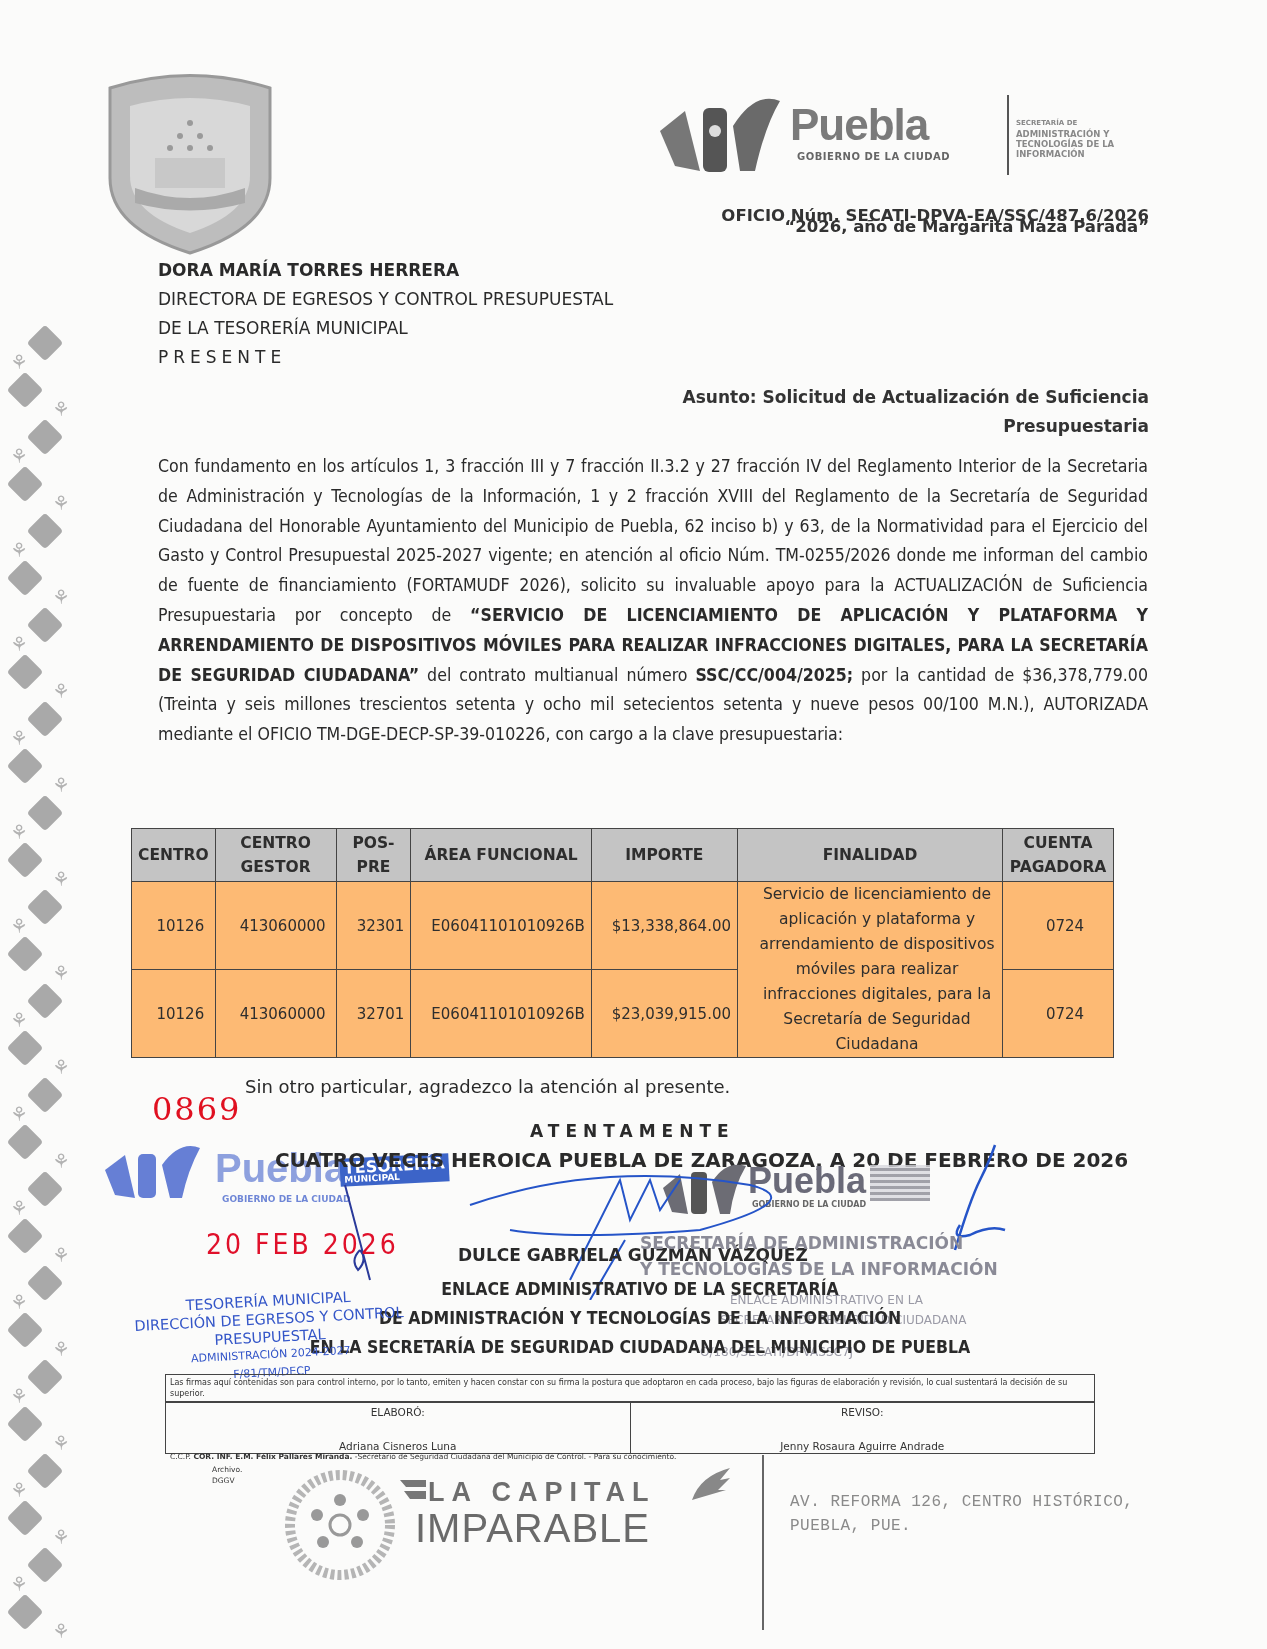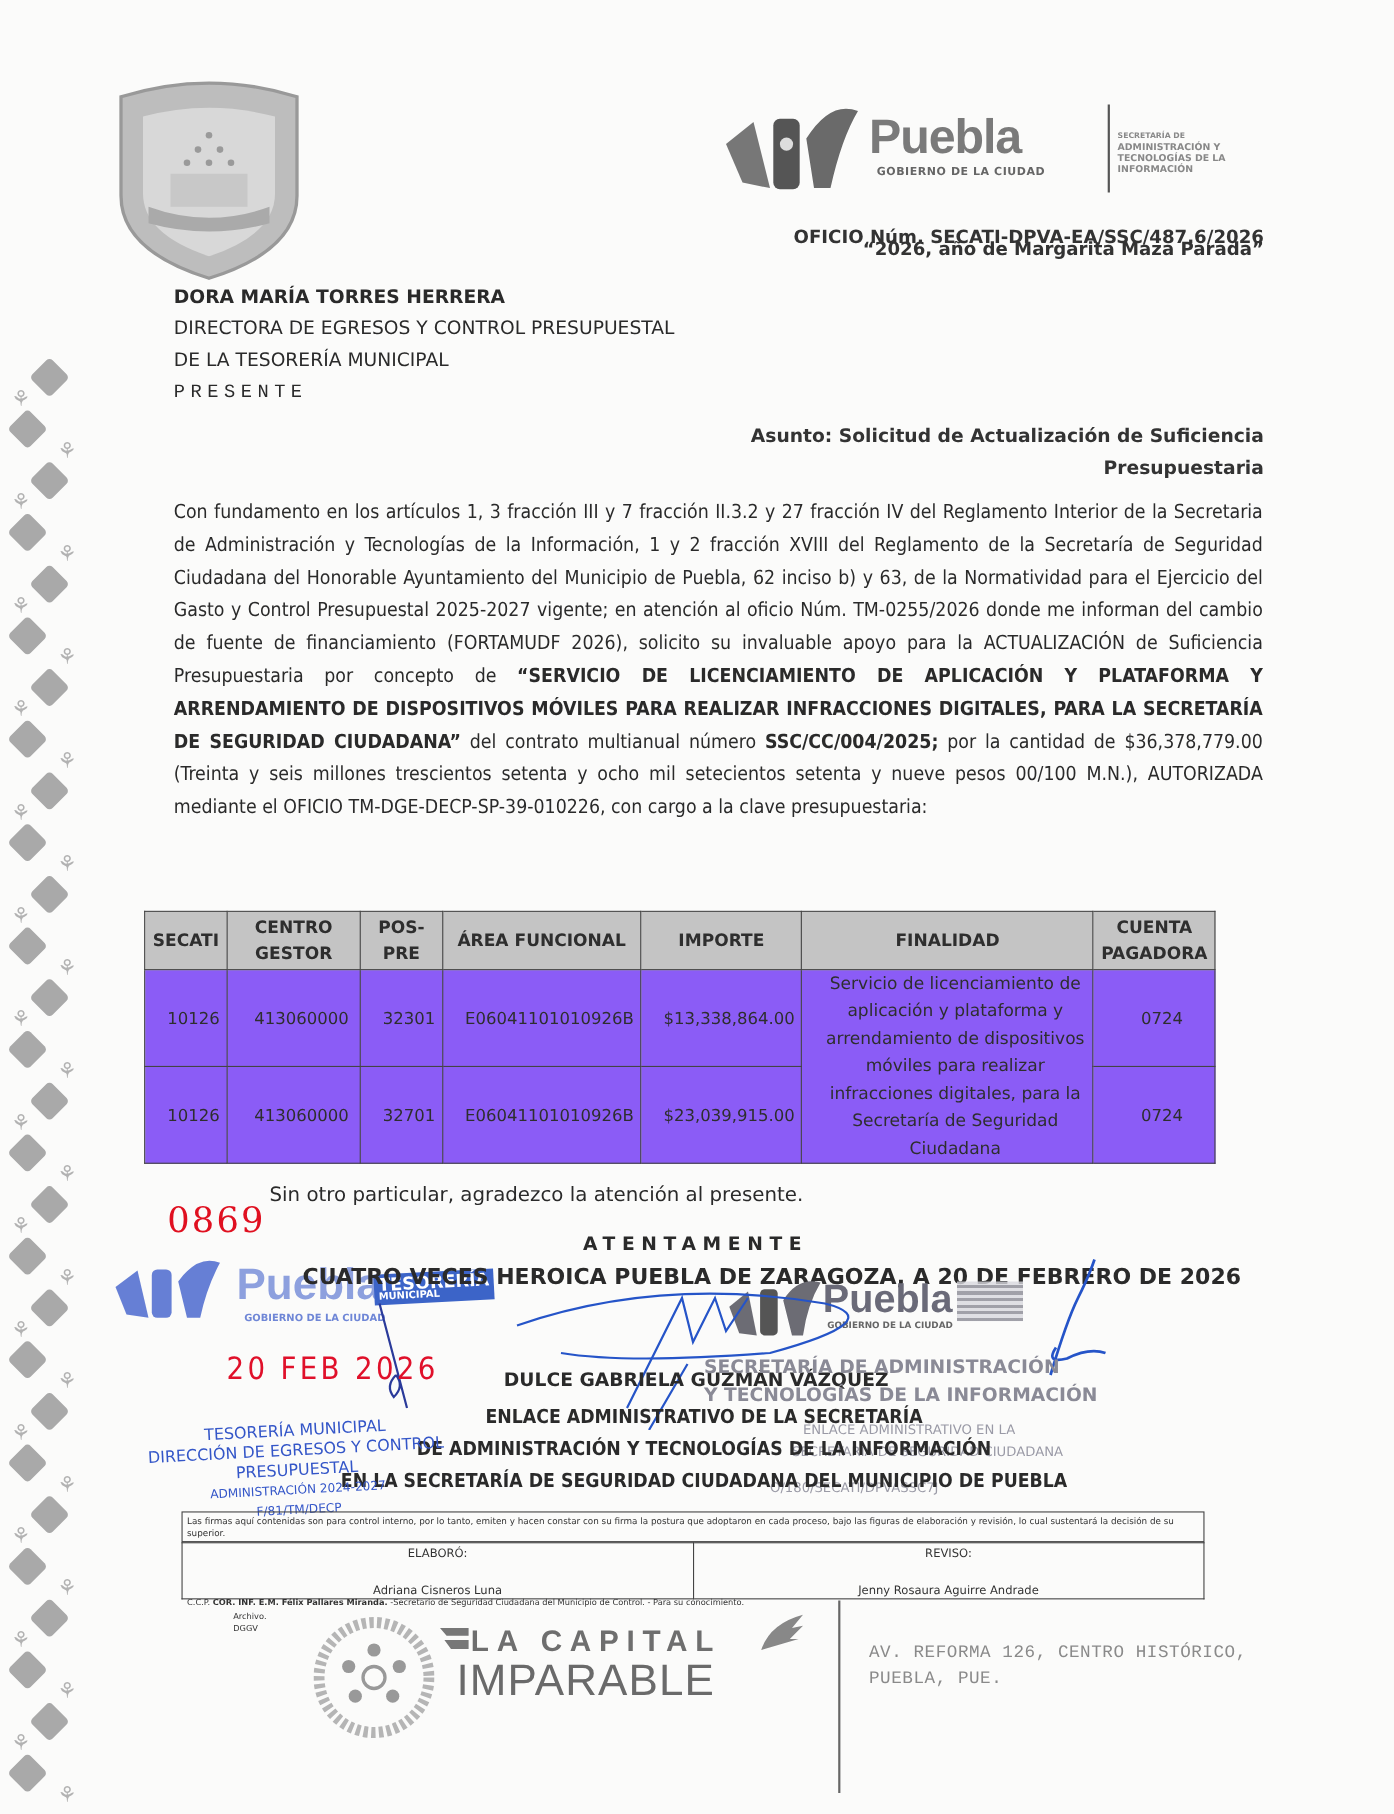--- a/index.html
+++ b/index.html
@@ -14,29 +14,29 @@
   .crest { left:95px; top:68px; width:190px; height:190px; }
   .puebla-word { left:790px; top:100px; font-family:"Liberation Sans", sans-serif; font-weight:bold; font-size:44px; color:#7a7a7a; letter-spacing:-1px; }
   .gob-ciudad { left:797px; top:151px; font-size:10px; font-weight:bold; color:#666; letter-spacing:0.5px; }
   .logo-divider { left:1007px; top:95px; width:2px; height:80px; background:#555; }
   .logo-sec-small { left:1016px; top:119px; font-size:7px; color:#888; font-weight:bold; }
   .logo-sec-big { left:1016px; top:129px; font-size:8.5px; color:#888; font-weight:bold; line-height:10px; width:150px; }
   .motto { right:118px; top:180px; font-size:16.5px; font-weight:bold; color:#333; text-align:right;margin-top:37px; }
   .oficio { right:118px; top:206px; font-size:16.5px; font-weight:bold; color:#333; text-align:right; }
   .addressee { left:158px; top:256px; font-size:17px; line-height:29px; color:#2a2a2a; }
   .addressee .name { font-weight:bold; }
-  .addressee .presente { letter-spacing:5px;font-family:Liberation Mono, monospace; }
+  .addressee .presente { letter-spacing:5px; }
   .asunto { right:118px; top:383px; font-size:17px; font-weight:bold; line-height:29px; text-align:right; width:500px; color:#333; }
   .body-text { left:158px; top:452px; width:990px; font-size:17.6px; line-height:29.8px; text-align:justify; font-family:"DejaVu Sans Condensed","DejaVu Sans", sans-serif; color:#2a2a2a; }
   .body-text b { font-weight:bold; }
   
   .budget-table { left:131px; top:828px; border-collapse:collapse; font-size:15px; color:#2e2e2e; }
   .budget-table th, .budget-table td { border:1.5px solid #444; text-align:center; padding:0 6px; }
   .budget-table th { background:#c4c4c4; font-weight:bold; height:52px; line-height:24px; font-size:15.5px; }
-  .budget-table td { background:#8b5cf6; height:78px;padding-left:20px; }
+  .budget-table td { background:#fdba74; height:78px;padding-left:20px; }
   .budget-table td.fin { line-height:25px; font-size:15.5px; }
   .closing { left:245px; top:1076px; font-size:18px; }
   .folio { left:152px; top:1090px; font-size:32px; color:#e01020; font-family:"DejaVu Serif", serif; letter-spacing:2px; }
   .atentamente { left:530px; top:1121px; font-size:17px; font-weight:bold; letter-spacing:6px; }
   .place-date { left:275px; top:1148px; font-size:20px; font-weight:bold; }
   .signer { left:458px; top:1245px; font-size:17px; font-weight:bold; }
   .signer-title { left:280px; top:1275px; width:720px; text-align:center; font-size:17.5px; font-weight:bold; line-height:29px; font-family:"DejaVu Sans Condensed","DejaVu Sans", sans-serif; }
   
   .stamp-blue { color:#3456c8; }
   .tes-badge { left:340px; top:1156px; width:105px; height:28px; background:#3c64c8; color:#fff; font-weight:bold; font-size:16px; padding-left:4px; transform:rotate(-3deg); }
@@ -161,21 +161,21 @@
 <div class="abs asunto">
   <div>Asunto: Solicitud de Actualización de Suficiencia</div>
   <div>Presupuestaria</div>
 </div>
 
 <div class="abs body-text"><span>Con fundamento en los artículos 1, 3 fracción III y 7 fracción II.3.2 y 27 fracción IV del Reglamento Interior de la Secretaria de Administración y Tecnologías de la Información, 1 y 2 fracción XVIII del Reglamento de la Secretaría de Seguridad Ciudadana del Honorable Ayuntamiento del Municipio de Puebla, 62 inciso b) y 63, de la Normatividad para el Ejercicio del Gasto y Control Presupuestal 2025-2027 vigente; en atención al oficio Núm. TM-0255/2026 donde me informan del cambio de fuente de financiamiento (FORTAMUDF 2026), solicito su invaluable apoyo para la ACTUALIZACIÓN de Suficiencia Presupuestaria por concepto de </span><b>“SERVICIO DE LICENCIAMIENTO DE APLICACIÓN Y PLATAFORMA Y ARRENDAMIENTO DE DISPOSITIVOS MÓVILES PARA REALIZAR INFRACCIONES DIGITALES, PARA LA SECRETARÍA DE SEGURIDAD CIUDADANA”</b><span> del contrato multianual número </span><b>SSC/CC/004/2025;</b><span> por la cantidad de $36,378,779.00 (Treinta y seis millones trescientos setenta y ocho mil setecientos setenta y nueve pesos 00/100 M.N.), AUTORIZADA mediante el OFICIO TM-DGE-DECP-SP-39-010226, con cargo a la clave presupuestaria:</span></div>
 
 <table class="abs budget-table">
   <thead>
     <tr>
-      <th style="width:62px">SECATI</th>
+      <th style="width:62px">CENTRO</th>
       <th style="width:108px">CENTRO GESTOR</th>
       <th style="width:40px">POS-PRE</th>
       <th style="width:154px">ÁREA FUNCIONAL</th>
       <th style="width:130px">IMPORTE</th>
       <th style="width:252px">FINALIDAD</th>
       <th style="width:98px">CUENTA PAGADORA</th>
     </tr>
   </thead>
   <tbody>
     <tr>

